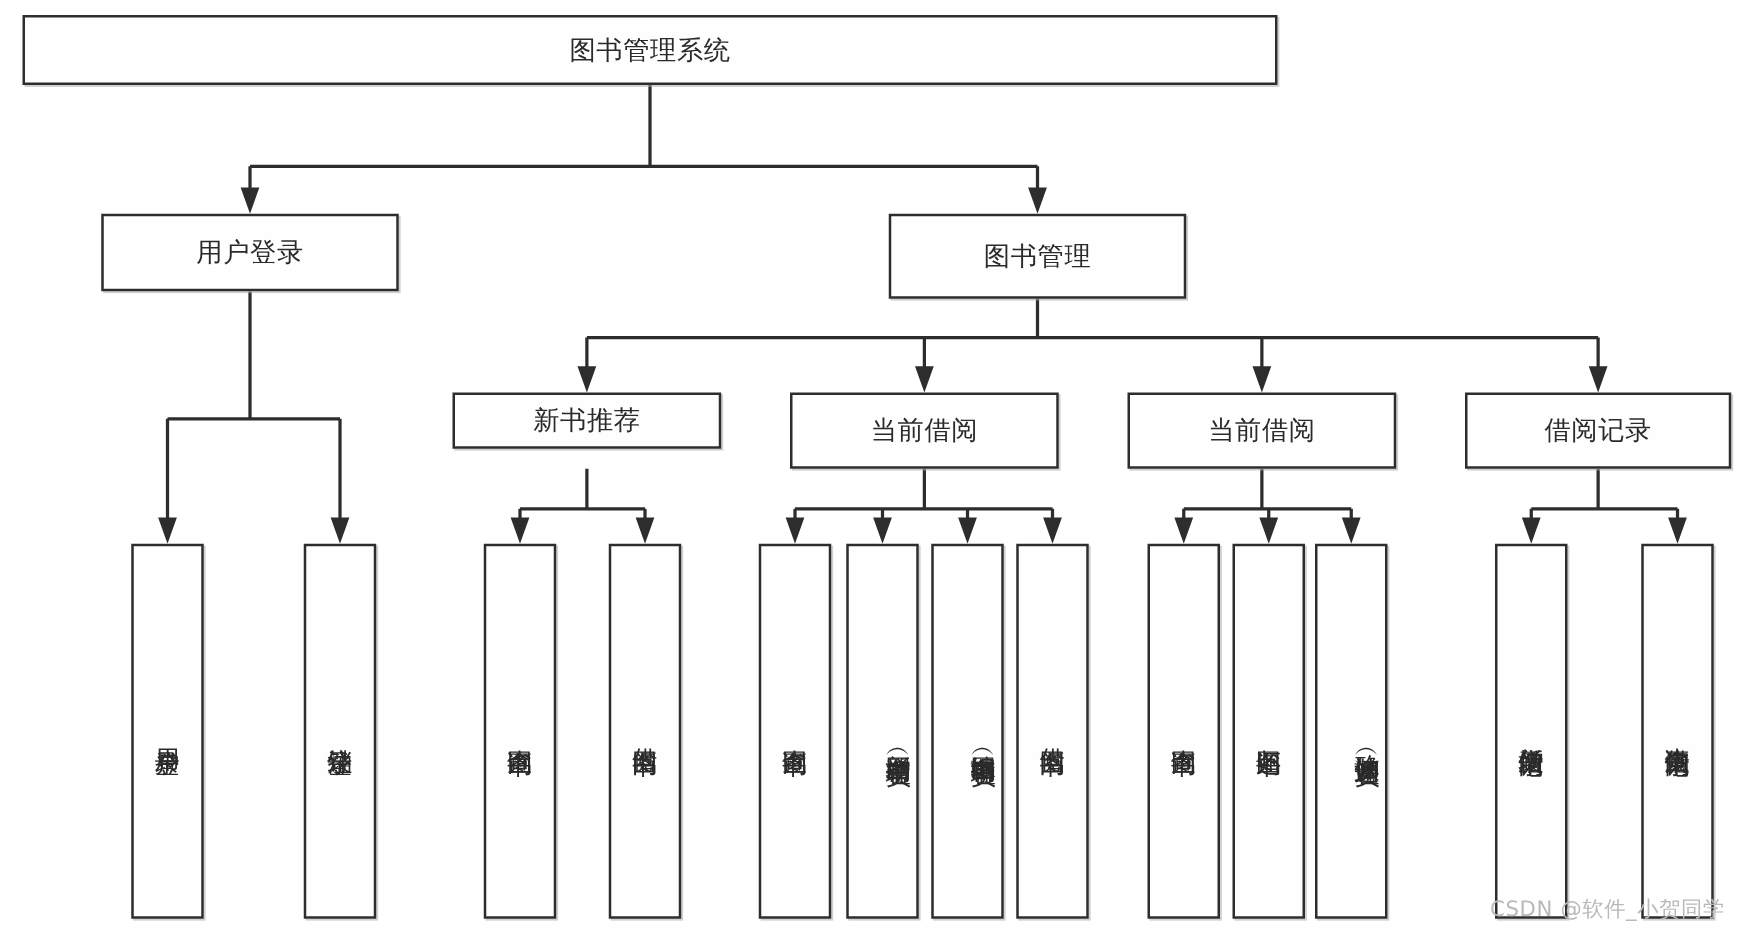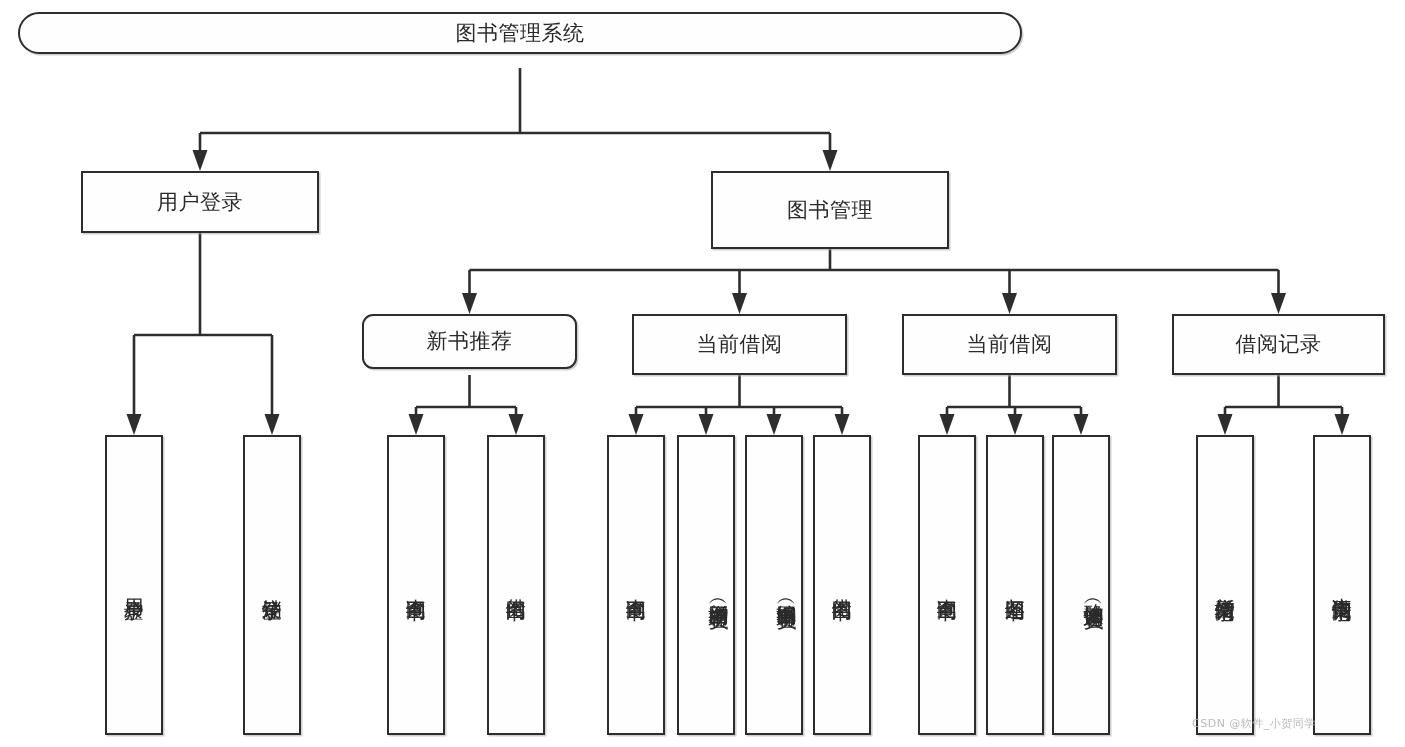--- a/index.html
+++ b/index.html
@@ -76,21 +76,21 @@
   }
   #edge-layer path, #edge-layer line {
     stroke: #2d2d2d;
     stroke-width: 2.6;
     fill: none;
   }
   #edge-layer polygon { fill: #2d2d2d; }
 
   .watermark {
     position: absolute;
-    font-size: 11px;
+    font-size: 17px;
     color: #b9b9b9;
     white-space: nowrap;
     letter-spacing: 0.5px;
     user-select: none;
   }
 </style>
 </head>
 <body>
 
 <div id="diagram-root">
@@ -142,30 +142,30 @@
       <path d="M 1081 407 L 1081 415"></path>
       <polygon points="1073.5,414 1088.5,414 1081,435"></polygon>
       <path d="M 1278.5 375 L 1278.5 407"></path>
       <path d="M 1225 407 L 1342 407"></path>
       <path d="M 1225 407 L 1225 415"></path>
       <polygon points="1217.5,414 1232.5,414 1225,435"></polygon>
       <path d="M 1342 407 L 1342 415"></path>
       <polygon points="1334.5,414 1349.5,414 1342,435"></polygon>
     </svg>
   <div id="node-layer">
-      <div class="node-box" style="left: 18px; top: 12px; width: 1004px; height: 42px; border-radius: 21px;">
+      <div class="node-box" style="left: 18px; top: 12px; width: 1004px; height: 56px;">
         <div class="node-label-h">图书管理系统</div>
       </div>
       <div class="node-box" style="left: 81px; top: 171px; width: 238px; height: 62px;">
         <div class="node-label-h">用户登录</div>
       </div>
-      <div class="node-box" style="left: 711px; top: 171px; width: 238px; height: 78px;">
+      <div class="node-box" style="left: 711px; top: 171px; width: 238px; height: 68px;">
         <div class="node-label-h">图书管理</div>
       </div>
-      <div class="node-box" style="left: 362px; top: 314px; width: 215px; height: 55px; border-radius: 11px;">
+      <div class="node-box" style="left: 362px; top: 314px; width: 215px; height: 45px;">
         <div class="node-label-h">新书推荐</div>
       </div>
       <div class="node-box" style="left: 632px; top: 314px; width: 215px; height: 61px;">
         <div class="node-label-h">当前借阅</div>
       </div>
       <div class="node-box" style="left: 902px; top: 314px; width: 215px; height: 61px; text-decoration: underline;">
         <div class="node-label-h">当前借阅</div>
       </div>
       <div class="node-box" style="left: 1172px; top: 314px; width: 213px; height: 61px;">
         <div class="node-label-h">借阅记录</div>

